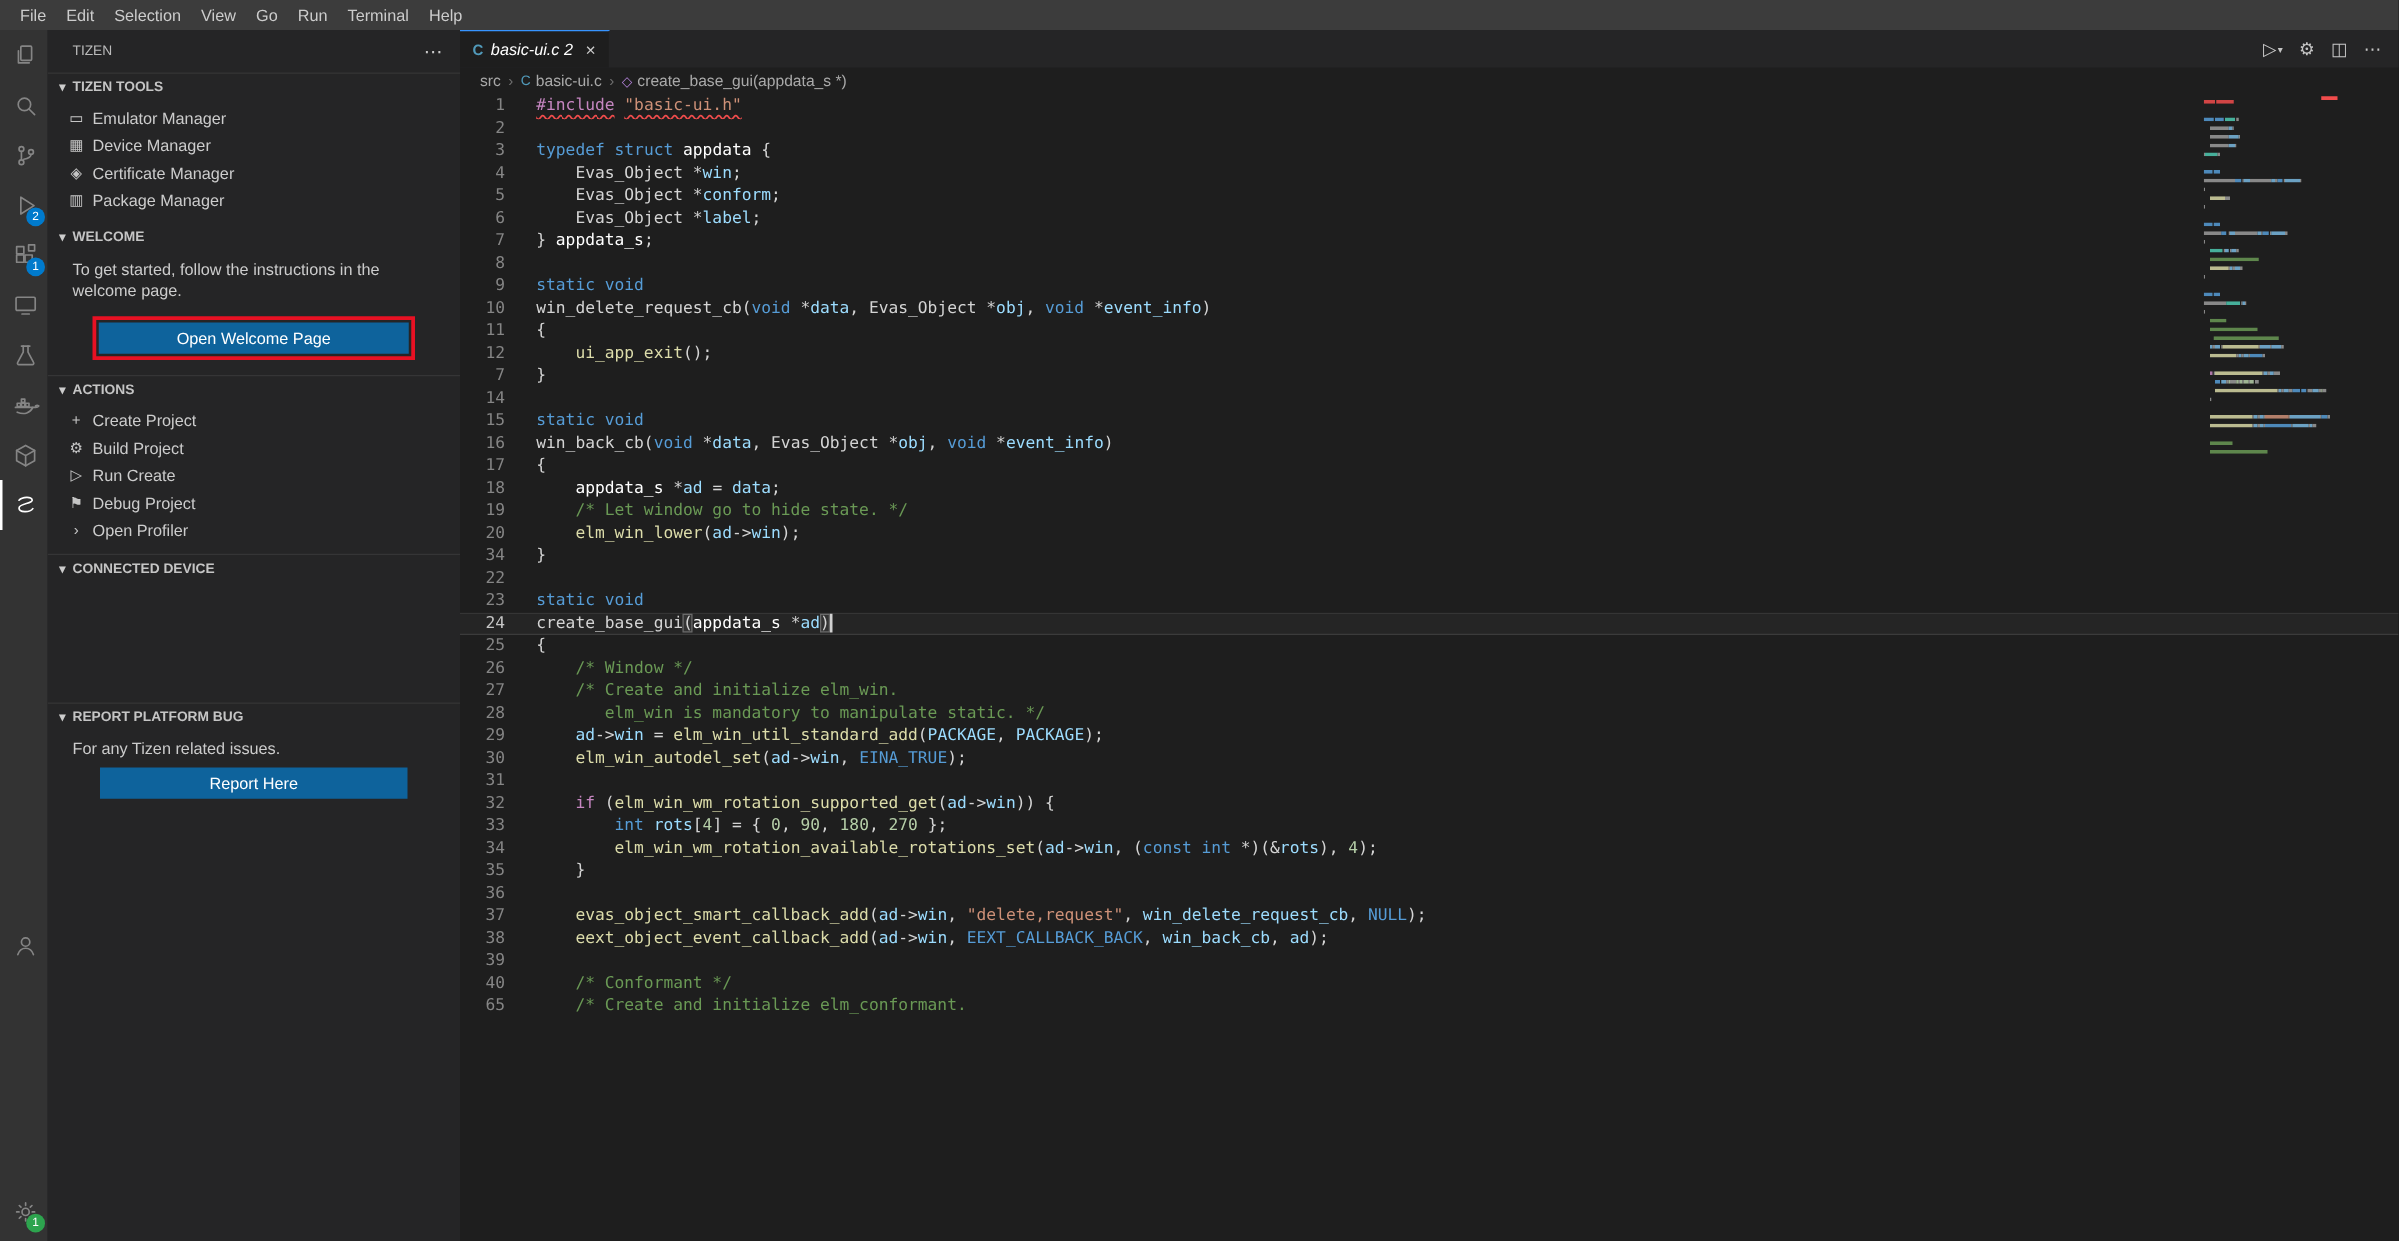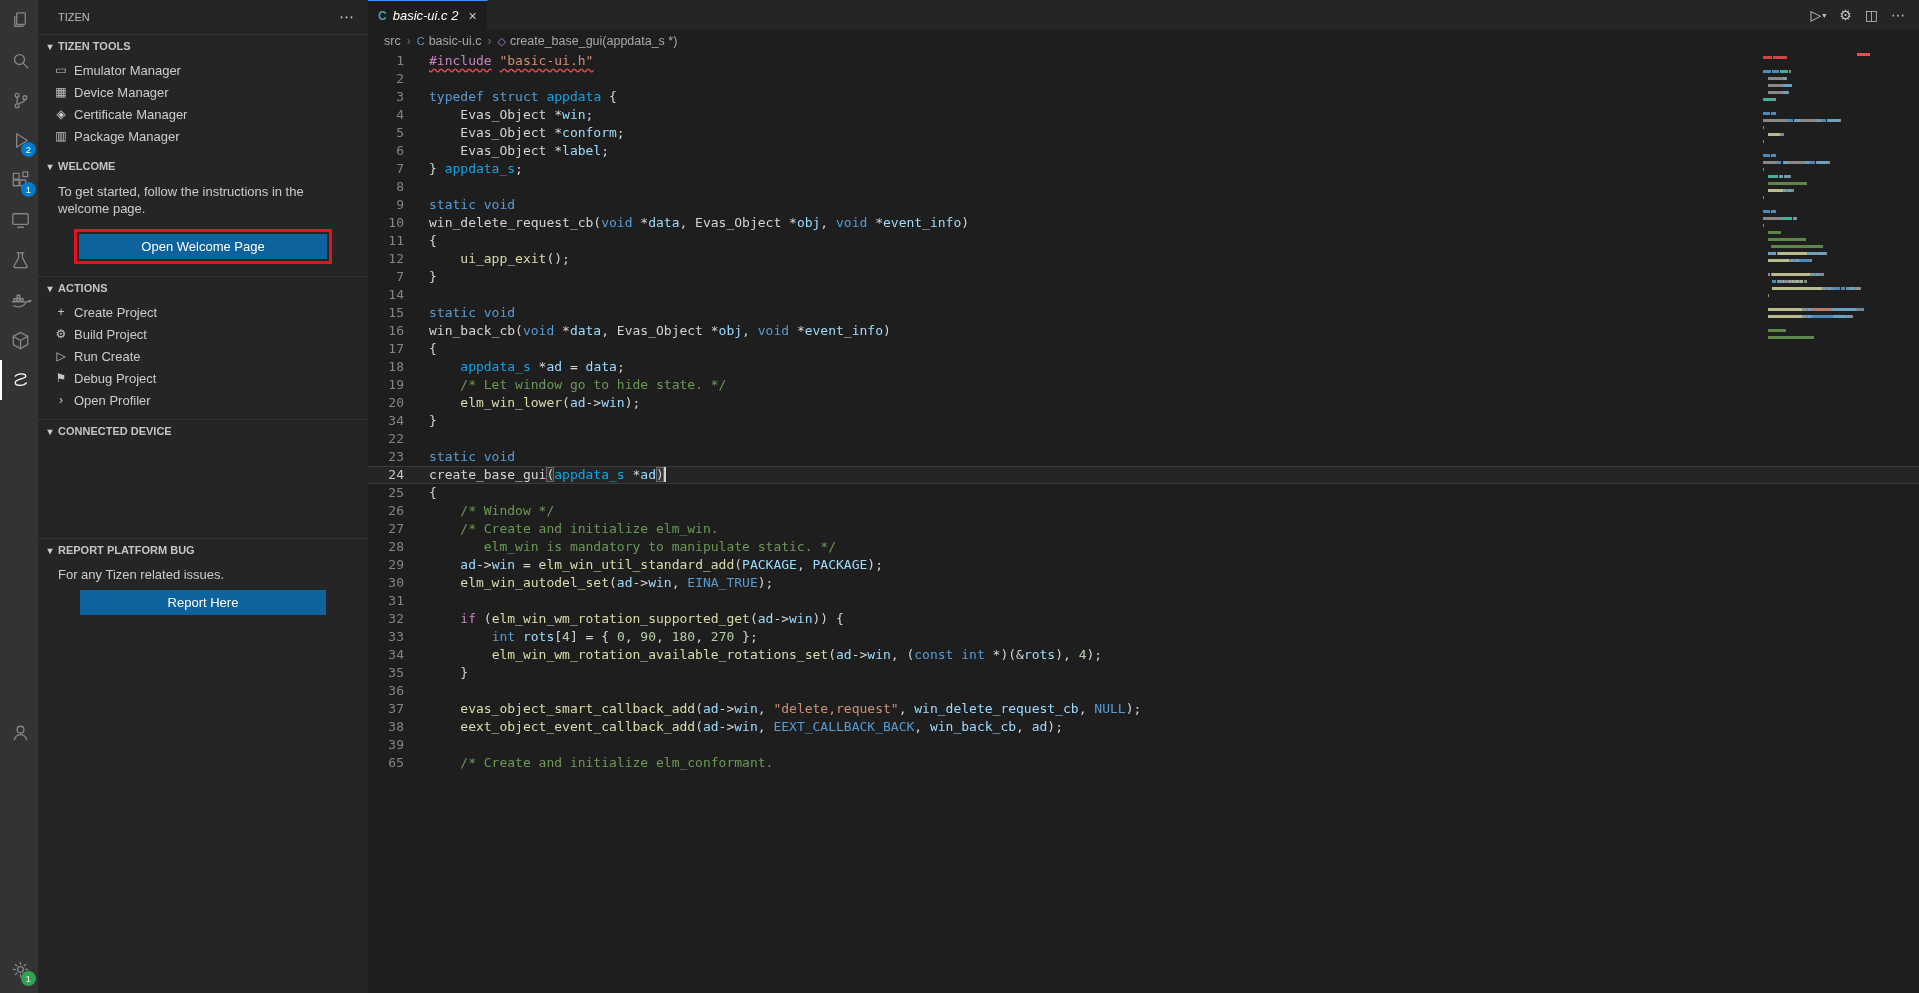--- a/index.html
+++ b/index.html
@@ -57,24 +57,34 @@
   .ct{margin-left:25px;}
   .squiggle{text-decoration:underline;text-decoration-style:wavy;text-decoration-color:var(--error);text-underline-offset:3px;}
   .brkt{outline:1px solid #6a6a6a;outline-offset:-1px;background:rgba(110,110,110,0.20);}
   .caret{display:inline-block;width:2px;height:15px;background:#d0d0d0;vertical-align:text-bottom;}
   
   .minimap{position:absolute;top:0;right:0;width:162px;height:100%;padding-top:4px;}
   .mm-row{height:3px;margin:0 0 4px 6px;display:flex;overflow:hidden;}
   .mm-tok{height:3px;flex:0 0 auto;opacity:0.85;}
   .error-tick{position:absolute;top:1px;left:100px;width:13px;height:3px;background:var(--error);}
 </style>
-<style>.tok-p{color:#d4d4d4}.tok-k{color:#569cd6}.tok-c{color:#c586c0}.tok-t{color:#0ea5e9}.tok-v{color:#9cdcfe}.tok-f{color:#dcdcaa}.tok-m{color:#6a9955}.tok-s{color:#ce9178}.tok-n{color:#b5cea8}.tok-pp{color:#c586c0}</style></head>
+<style>.tok-p{color:#d4d4d4}.tok-k{color:#569cd6}.tok-c{color:#c586c0}.tok-t{color:#ffffff}.tok-v{color:#9cdcfe}.tok-f{color:#dcdcaa}.tok-m{color:#6a9955}.tok-s{color:#ce9178}.tok-n{color:#b5cea8}.tok-pp{color:#c586c0}</style></head>
 <body>
 
 <div class="app">
+  <div class="menubar" id="menubar">
+      <div class="menu-item">File</div>
+      <div class="menu-item">Edit</div>
+      <div class="menu-item">Selection</div>
+      <div class="menu-item">View</div>
+      <div class="menu-item">Go</div>
+      <div class="menu-item">Run</div>
+      <div class="menu-item">Terminal</div>
+      <div class="menu-item">Help</div>
+    </div>
   <div class="main">
     <div class="activitybar" id="activitybar">
         <div class="act-item">
           <svg viewBox="0 0 24 24">
             <rect x="8" y="4" width="9" height="12" rx="1"></rect>
             <path d="M6 8v10h9"></path>
           </svg>
         </div>
         <div class="act-item">
           <svg viewBox="0 0 24 24">
@@ -308,20 +318,21 @@
             <div class="code-row"><span class="ln">30</span><span class="ct"><span class="tok-p">    </span><span class="tok-f">elm_win_autodel_set</span><span class="tok-p">(</span><span class="tok-v">ad</span><span class="tok-p">-&gt;</span><span class="tok-v">win</span><span class="tok-p">, </span><span class="tok-k">EINA_TRUE</span><span class="tok-p">);</span></span></div>
             <div class="code-row"><span class="ln">31</span><span class="ct"></span></div>
             <div class="code-row"><span class="ln">32</span><span class="ct"><span class="tok-p">    </span><span class="tok-c">if</span><span class="tok-p"> (</span><span class="tok-f">elm_win_wm_rotation_supported_get</span><span class="tok-p">(</span><span class="tok-v">ad</span><span class="tok-p">-&gt;</span><span class="tok-v">win</span><span class="tok-p">)) {</span></span></div>
             <div class="code-row"><span class="ln">33</span><span class="ct"><span class="tok-p">        </span><span class="tok-k">int</span><span class="tok-p"> </span><span class="tok-v">rots</span><span class="tok-p">[</span><span class="tok-n">4</span><span class="tok-p">] = { </span><span class="tok-n">0</span><span class="tok-p">, </span><span class="tok-n">90</span><span class="tok-p">, </span><span class="tok-n">180</span><span class="tok-p">, </span><span class="tok-n">270</span><span class="tok-p"> };</span></span></div>
             <div class="code-row"><span class="ln">34</span><span class="ct"><span class="tok-p">        </span><span class="tok-f">elm_win_wm_rotation_available_rotations_set</span><span class="tok-p">(</span><span class="tok-v">ad</span><span class="tok-p">-&gt;</span><span class="tok-v">win</span><span class="tok-p">, (</span><span class="tok-k">const</span><span class="tok-p"> </span><span class="tok-k">int</span><span class="tok-p"> *)(&amp;</span><span class="tok-v">rots</span><span class="tok-p">), </span><span class="tok-n">4</span><span class="tok-p">);</span></span></div>
             <div class="code-row"><span class="ln">35</span><span class="ct"><span class="tok-p">    }</span></span></div>
             <div class="code-row"><span class="ln">36</span><span class="ct"></span></div>
             <div class="code-row"><span class="ln">37</span><span class="ct"><span class="tok-p">    </span><span class="tok-f">evas_object_smart_callback_add</span><span class="tok-p">(</span><span class="tok-v">ad</span><span class="tok-p">-&gt;</span><span class="tok-v">win</span><span class="tok-p">, </span><span class="tok-s">"delete,request"</span><span class="tok-p">, </span><span class="tok-v">win_delete_request_cb</span><span class="tok-p">, </span><span class="tok-k">NULL</span><span class="tok-p">);</span></span></div>
             <div class="code-row"><span class="ln">38</span><span class="ct"><span class="tok-p">    </span><span class="tok-f">eext_object_event_callback_add</span><span class="tok-p">(</span><span class="tok-v">ad</span><span class="tok-p">-&gt;</span><span class="tok-v">win</span><span class="tok-p">, </span><span class="tok-k">EEXT_CALLBACK_BACK</span><span class="tok-p">, </span><span class="tok-v">win_back_cb</span><span class="tok-p">, </span><span class="tok-v">ad</span><span class="tok-p">);</span></span></div>
             <div class="code-row"><span class="ln">39</span><span class="ct"></span></div>
+            <div class="code-row"><span class="ln">40</span><span class="ct"><span class="tok-p">    </span><span class="tok-m">/* Conformant */</span></span></div>
             <div class="code-row"><span class="ln">65</span><span class="ct"><span class="tok-p">    </span><span class="tok-m">/* Create and initialize elm_conformant.</span></span></div>
           </div>
         <div class="minimap" id="minimap">
           <div class="error-tick"></div>
         <div class="mm-row">
               <span class="mm-tok" style="width: 9.2px; background: rgb(241, 76, 76);"></span>
               <span class="mm-tok" style="width: 1.15px;"></span>
               <span class="mm-tok" style="width: 13.8px; background: rgb(241, 76, 76);"></span>
             </div>
             <div class="mm-row"></div>

